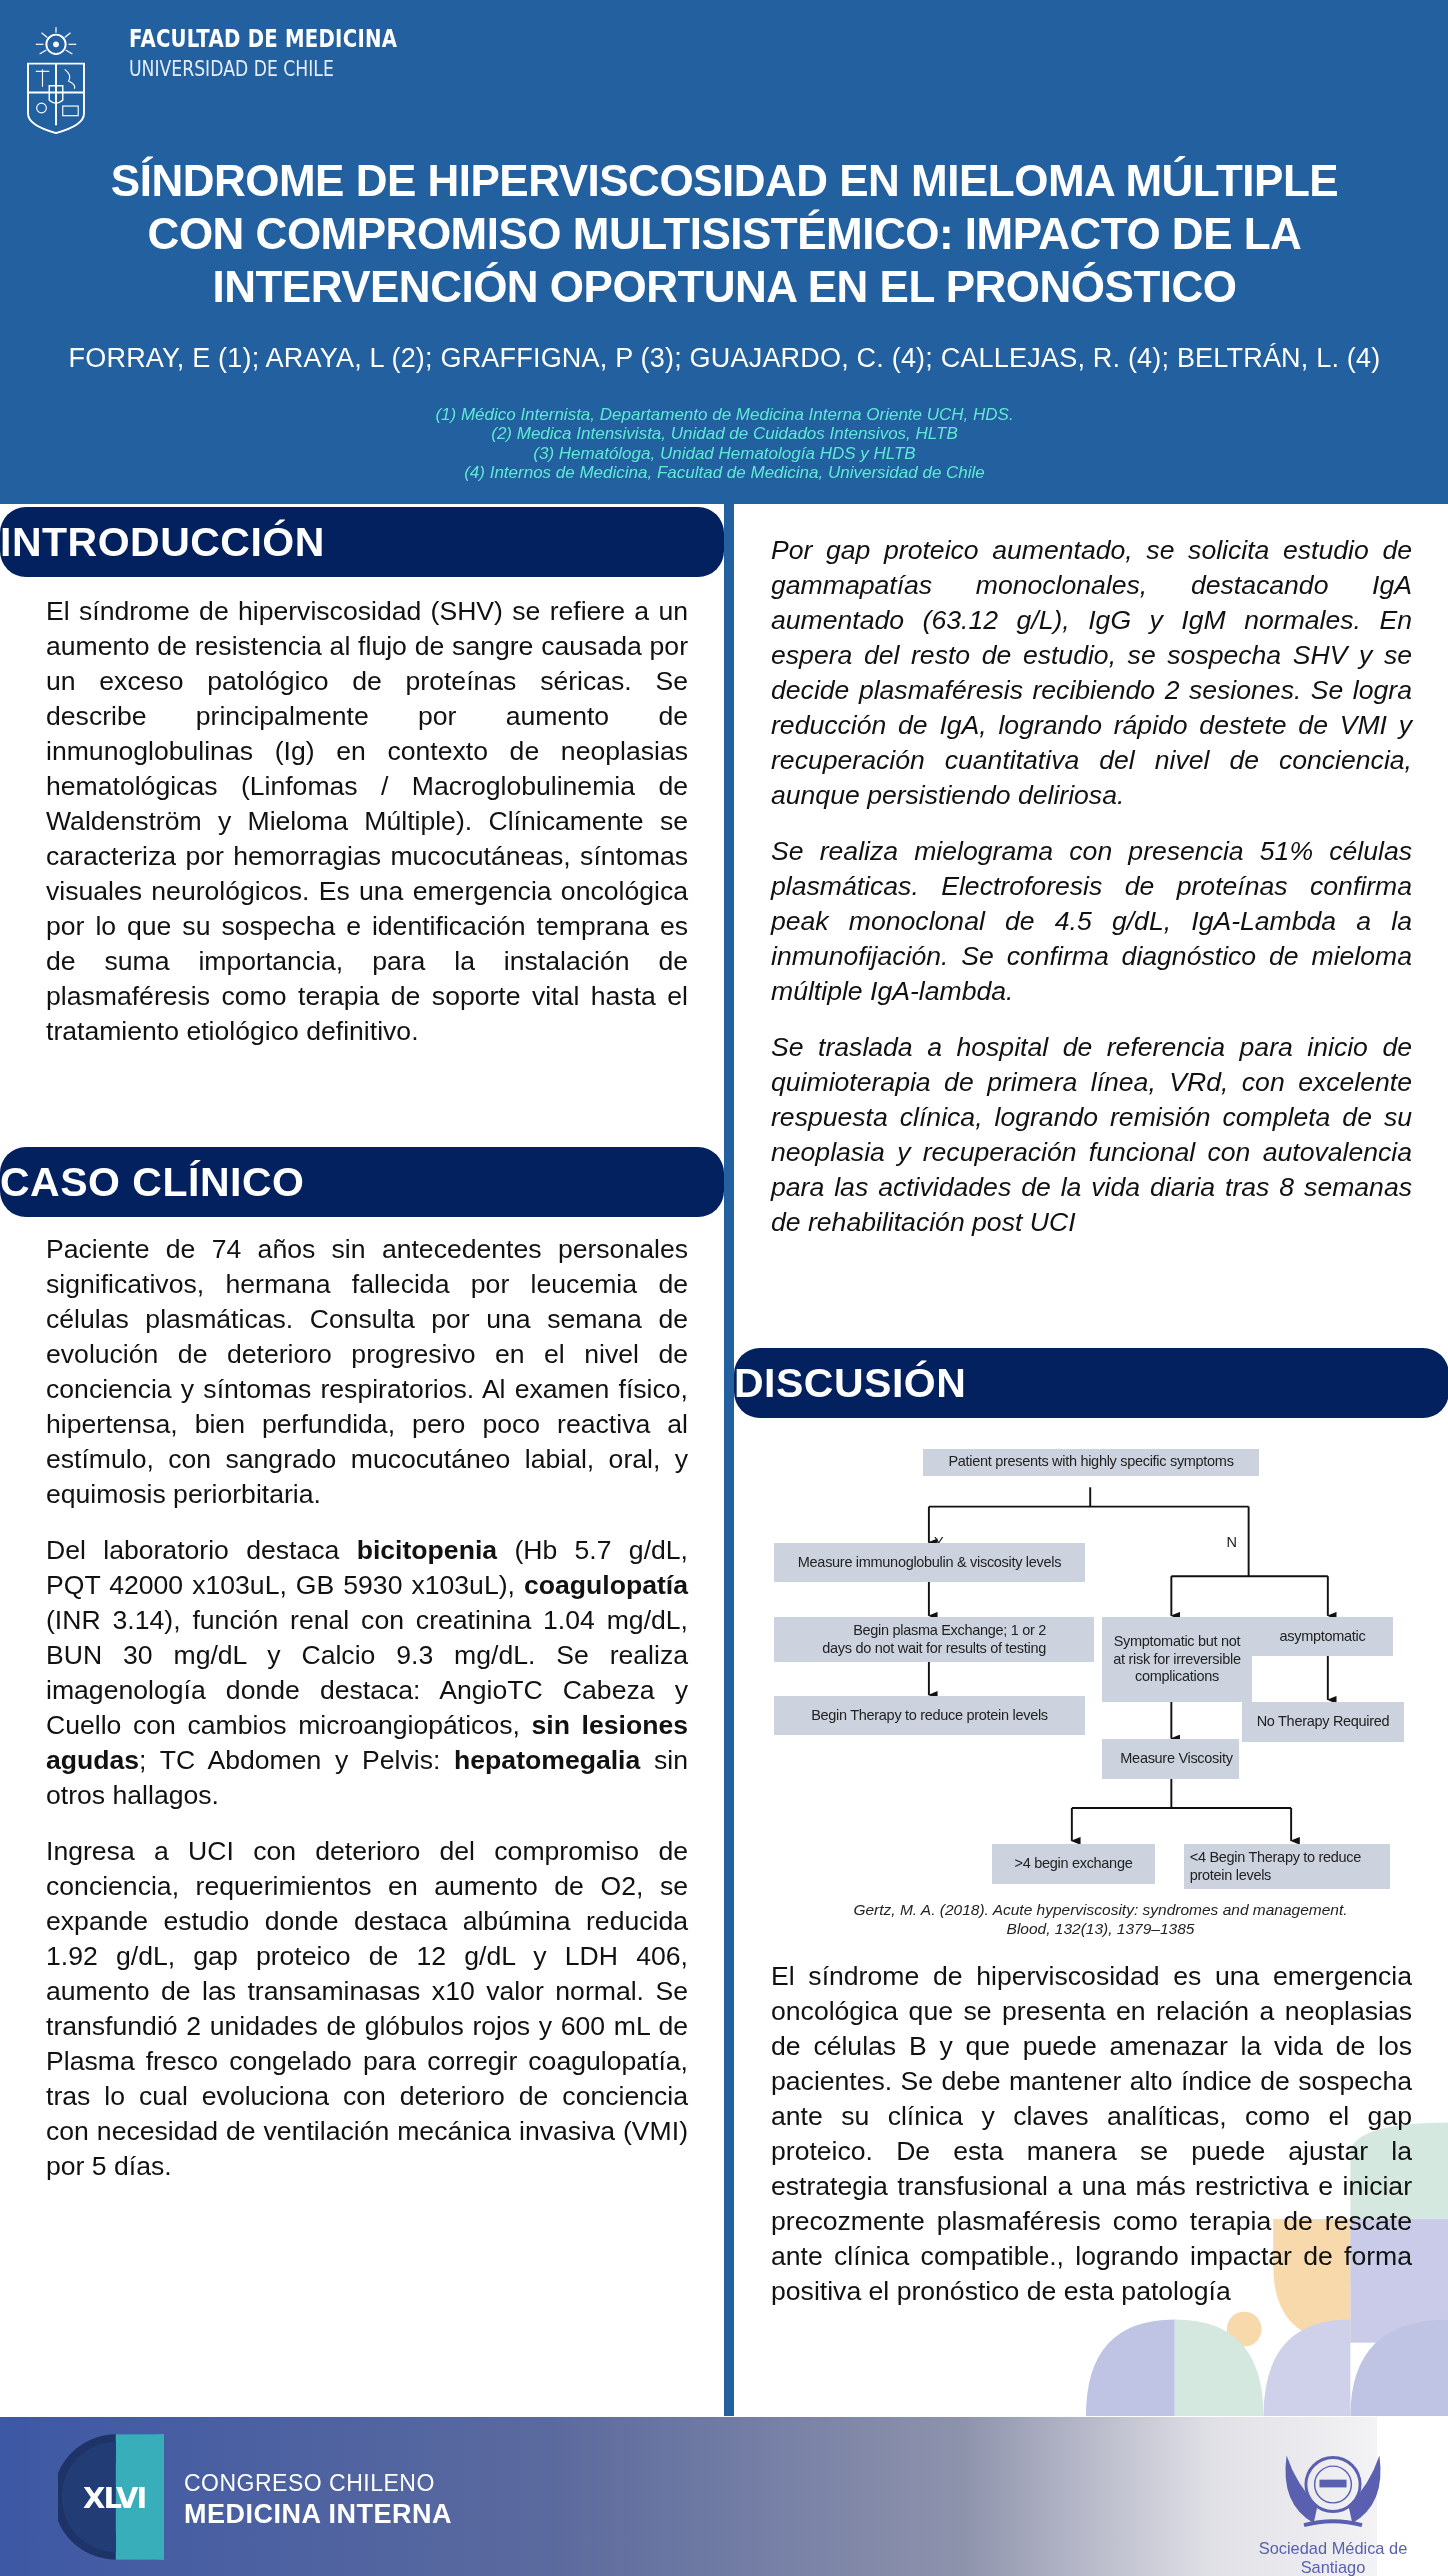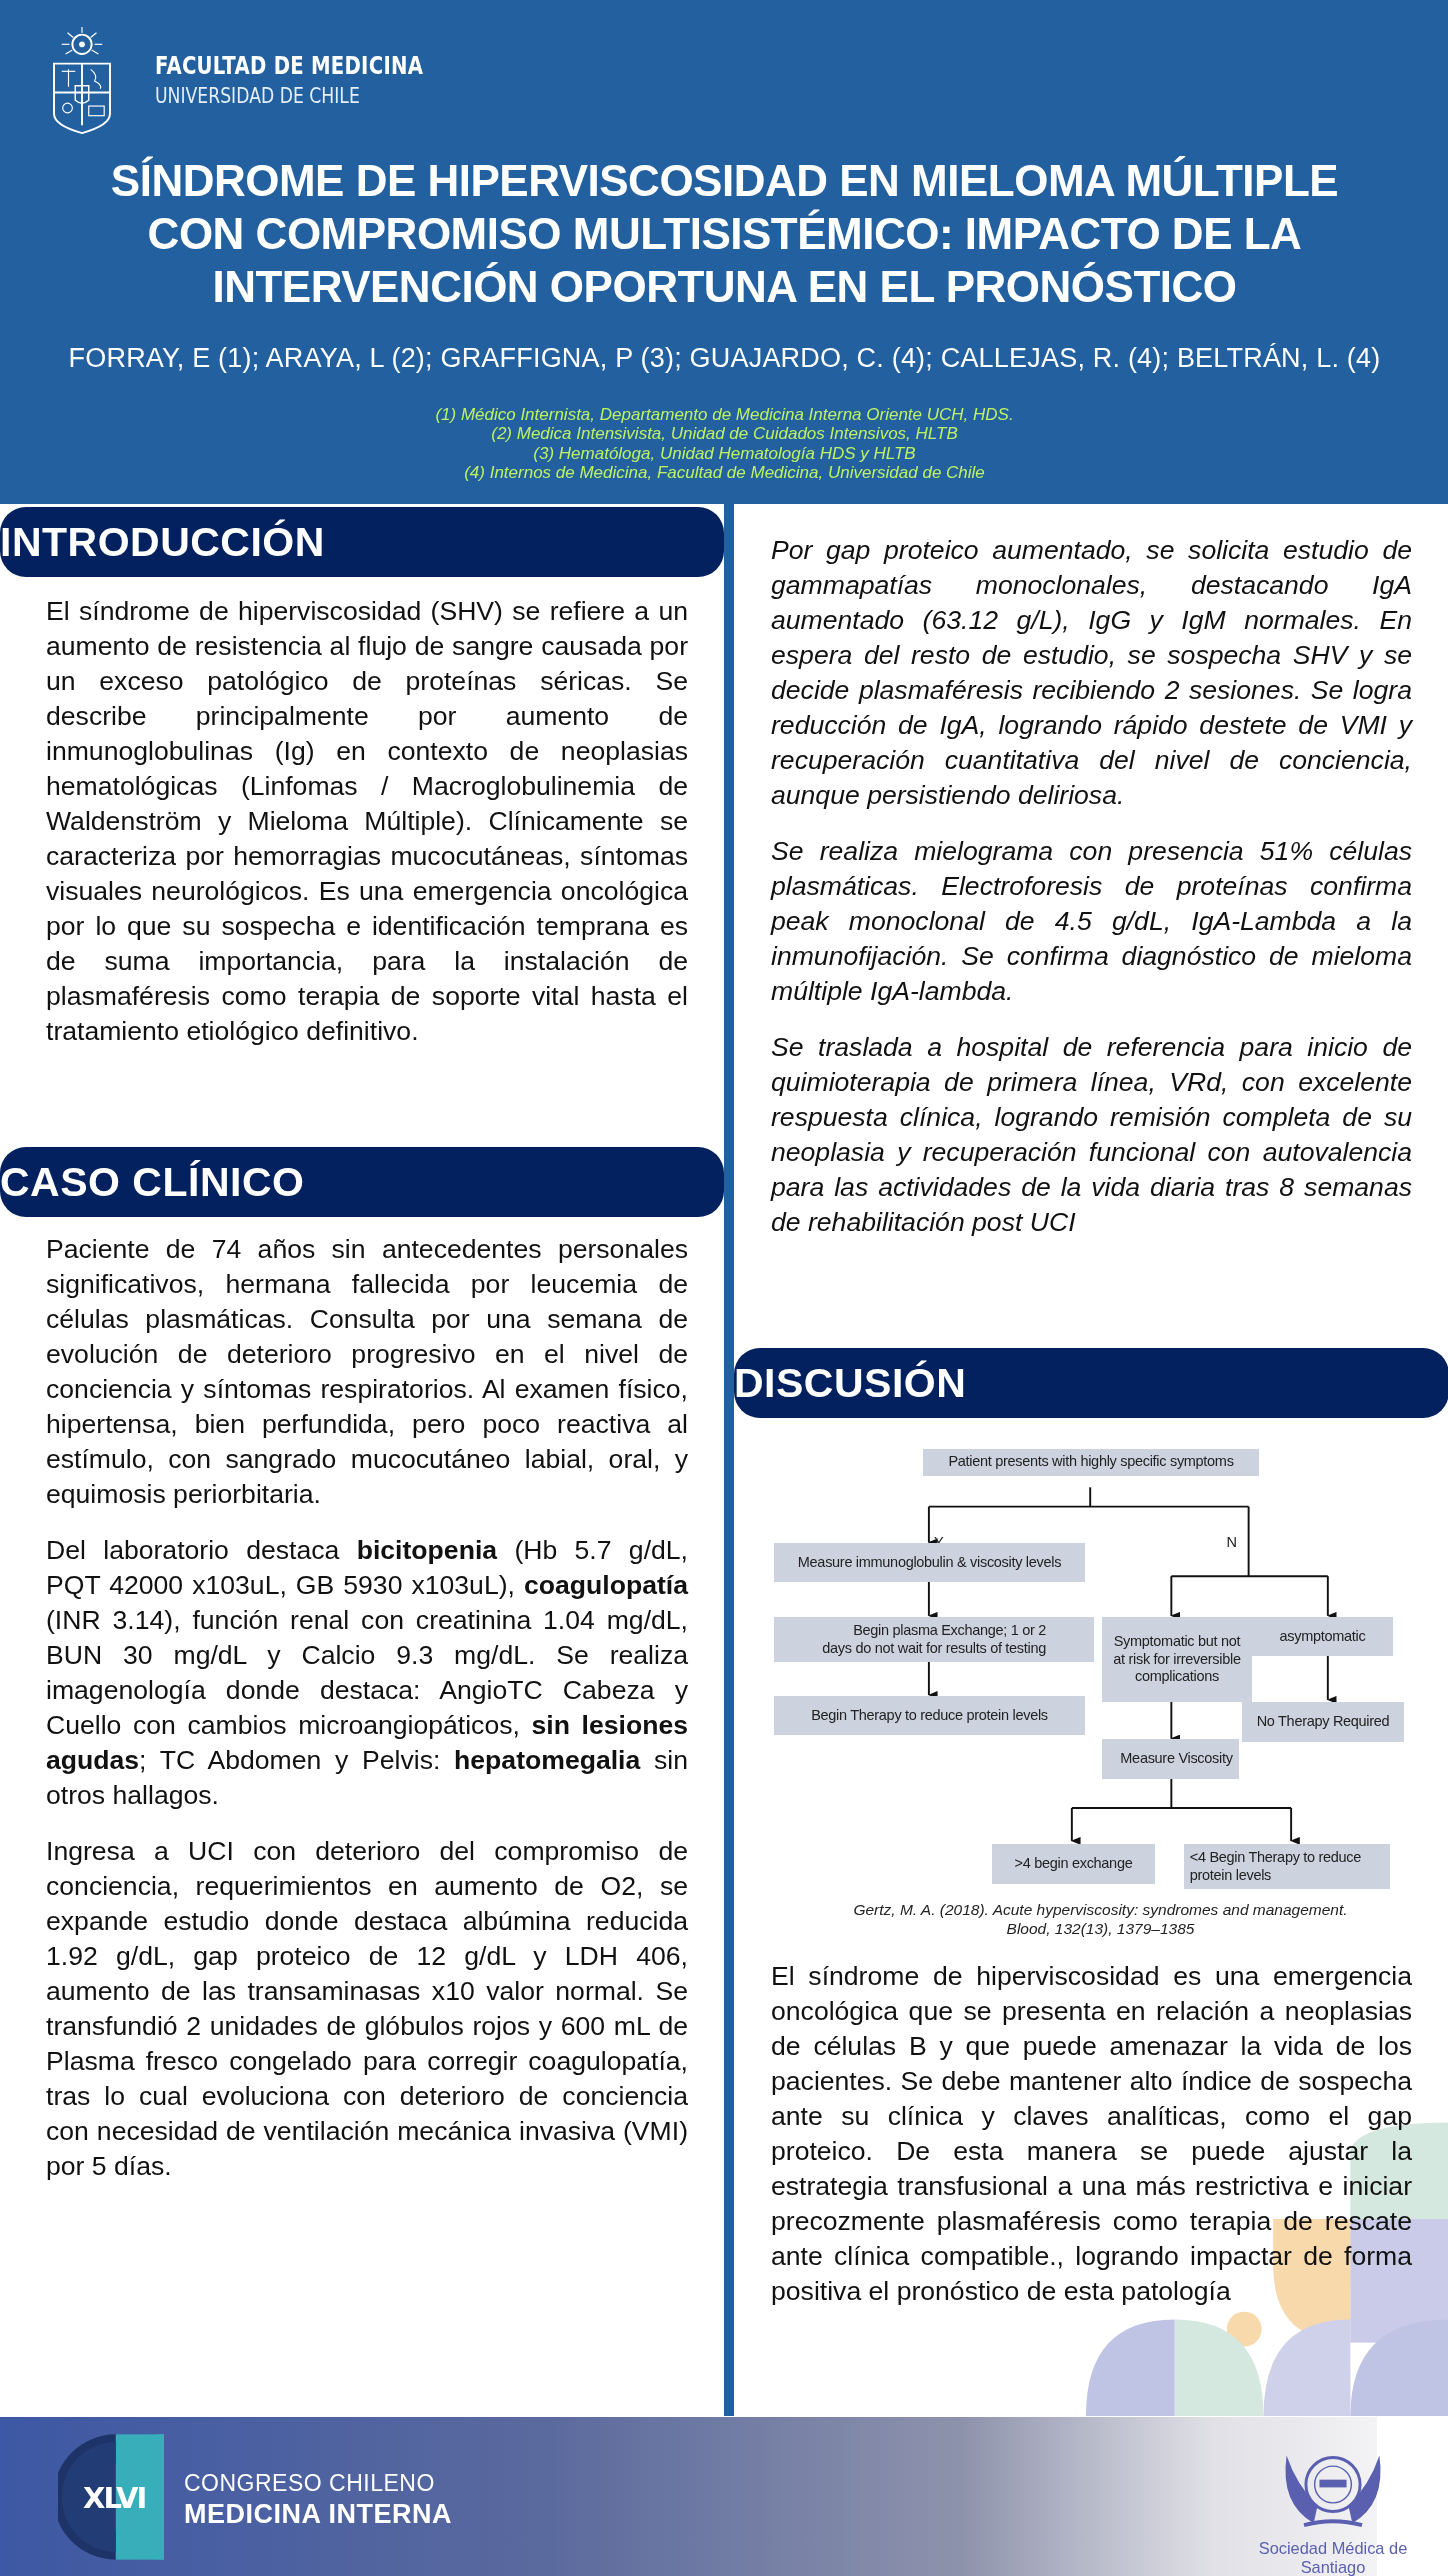--- a/index.html
+++ b/index.html
@@ -1,25 +1,25 @@
 <!DOCTYPE html>
 <html><head>
 <meta charset="utf-8">
 <style>
   * { box-sizing: border-box; margin: 0; padding: 0; }
   body { width: 1449px; height: 2576px; background: #ffffff; font-family: "Liberation Sans", sans-serif; position: relative; overflow: hidden; }
   .header { position: absolute; left: 0; top: 0; width: 1449px; height: 504px; background: #22609f; color: #fff; }
-  .logo-wrap { position: absolute; left: 50px; top: 25px; display: flex; align-items: center; }
+  .logo-wrap { position: absolute; left: 24px; top: 25px; display: flex; }
   .crest { width: 64px; height: 110px; }
   .logo-text { margin-left: 41px; }
   .logo-line1 { font-weight: bold; font-size: 24px; letter-spacing: 0.3px; font-family: "DejaVu Sans", sans-serif; transform: scaleX(0.82); transform-origin: left; white-space: nowrap; }
   .logo-line2 { font-size: 21px; margin-top: 3.9px; font-family: "DejaVu Sans", sans-serif; transform: scaleX(0.82); transform-origin: left; white-space: nowrap; color: #e6eef8; }
   .title { position: absolute; left: 0; top: 154px; width: 1449px; text-align: center; font-weight: bold; font-size: 44px; line-height: 53px; letter-spacing: -0.5px; }
   .authors { position: absolute; left: 0; top: 343px; width: 1449px; text-align: center; font-size: 27px; letter-spacing: 0.2px; }
-  .affils { position: absolute; left: 0; top: 405px; width: 1449px; text-align: center; font-size: 17px; line-height: 19.3px; font-style: italic; color: #bef264; }
+  .affils { position: absolute; left: 0; top: 405px; width: 1449px; text-align: center; font-size: 17px; line-height: 19.3px; font-style: italic; color: #5eead4; }
   .col-divider { position: absolute; left: 724px; top: 504px; width: 9.7px; height: 1912px; background: #22609f; }
   .sec-bar { position: absolute; height: 70px; background: #03215e; color: #fff; font-weight: bold; font-size: 41px; text-align: left; line-height: 70px; letter-spacing: 0.5px; border-radius: 26px; }
   .body-text { position: absolute; font-size: 26.6px; line-height: 35px; color: #111; text-align: justify; }
   .body-text p { margin-bottom: 21px; }
   .body-text b { font-weight: bold; }
   .flow { position: absolute; left: 753px; top: 1439px; width: 686px; height: 454px; }
   .fbox { position: absolute; background: #ccd3df; color: #222; font-size: 14.5px; display: flex; align-items: center; justify-content: center; text-align: center; line-height: 17.4px; font-family: "Liberation Sans", sans-serif; letter-spacing: -0.3px; }
   .caption { position: absolute; left: 753px; top: 1900px; width: 695px; text-align: center; font-style: italic; font-size: 15.5px; line-height: 19.3px; color: #222; }
   .deco { position: absolute; }
   .footer { position: absolute; left: 0; top: 2417px; width: 1377px; height: 159px; background: linear-gradient(90deg, #3d58a4 0%, #5b6a9e 40%, #8e93ac 70%, #e0e0e6 88%, #f3f3f5 100%); }

